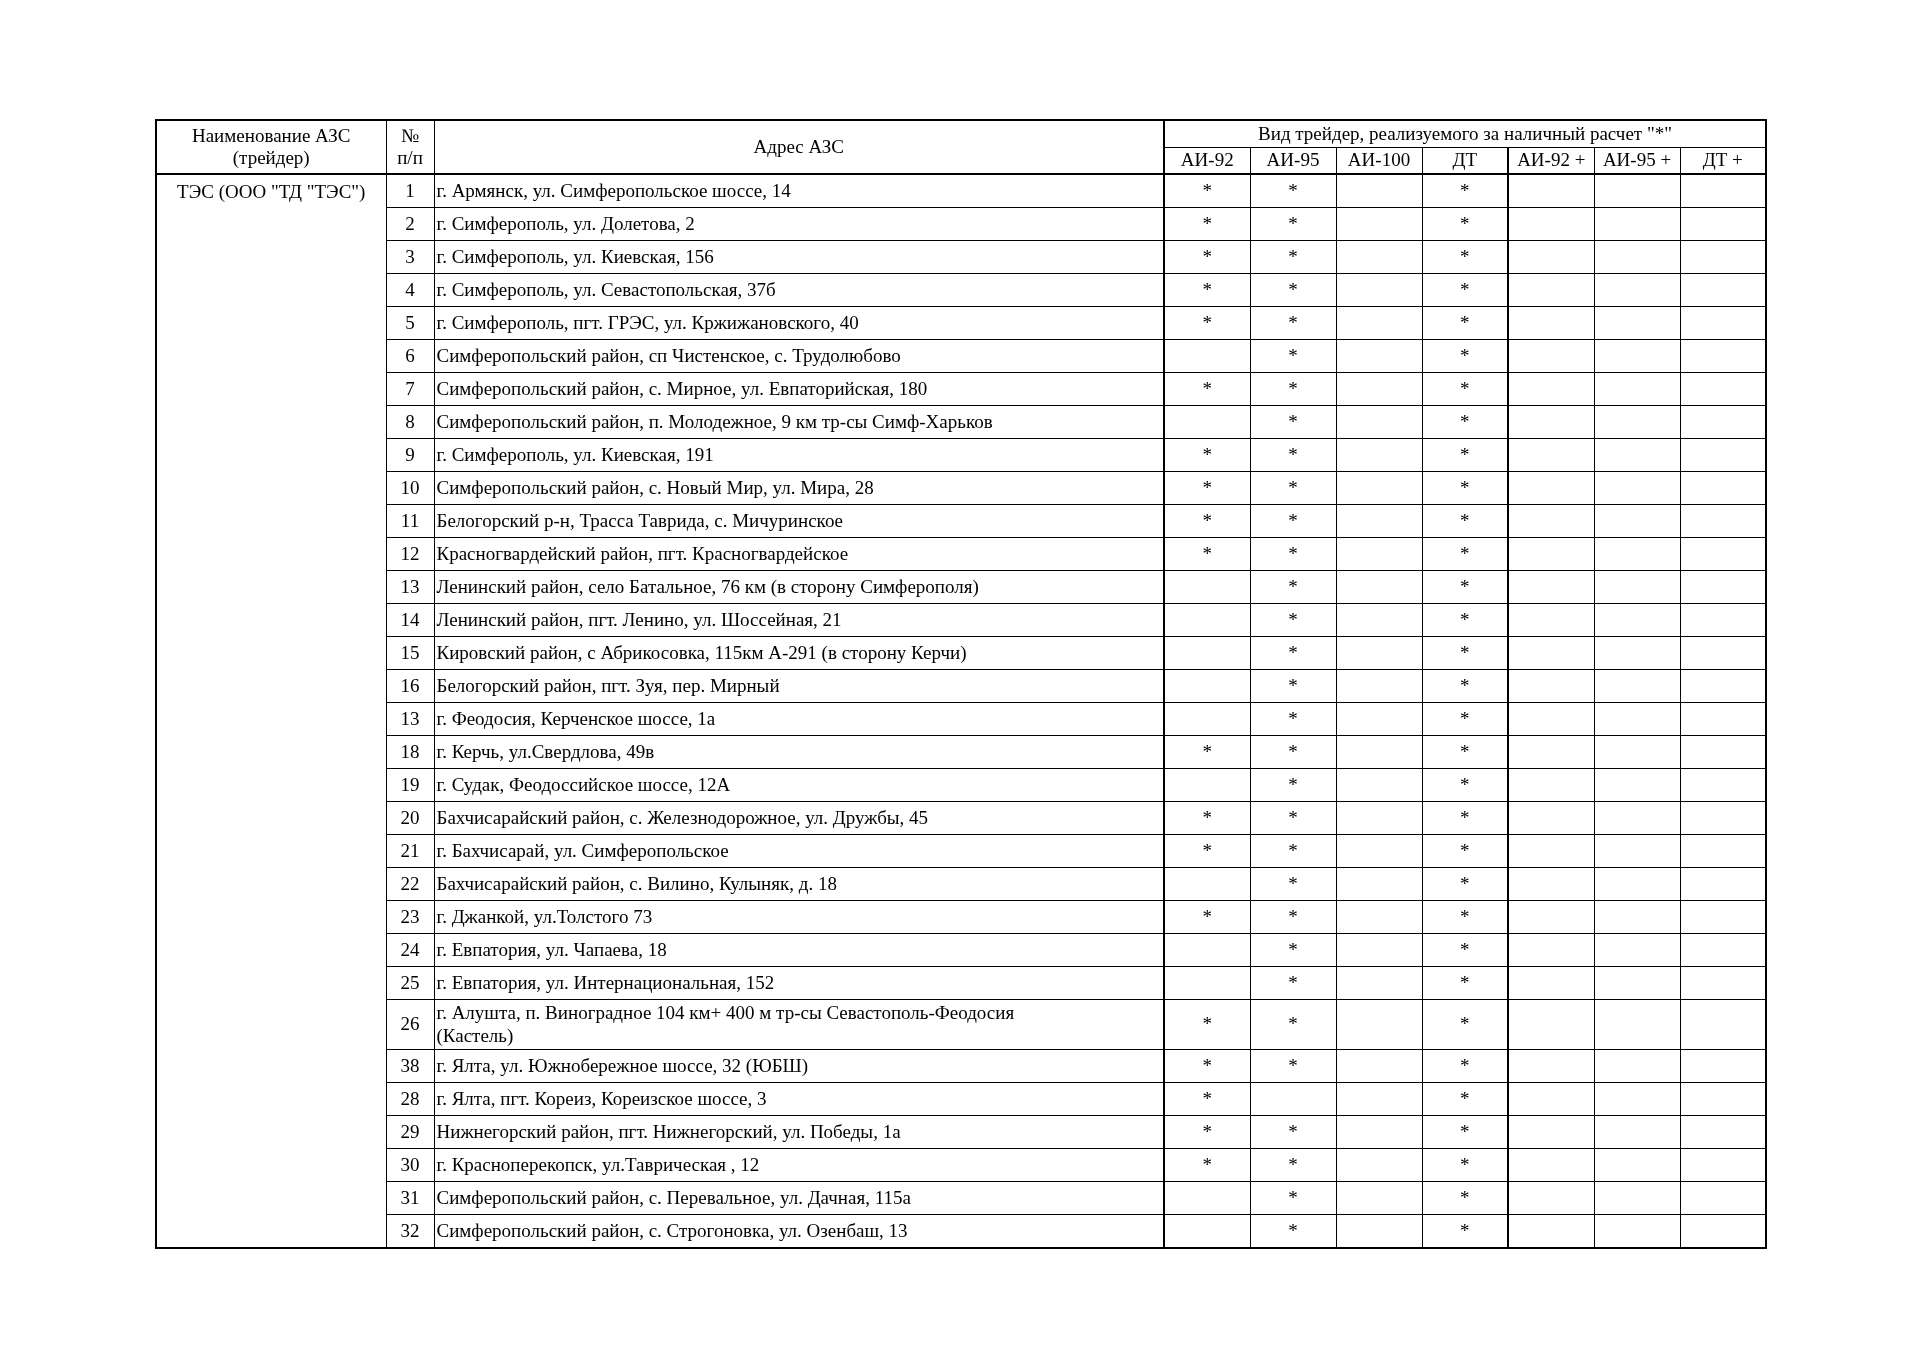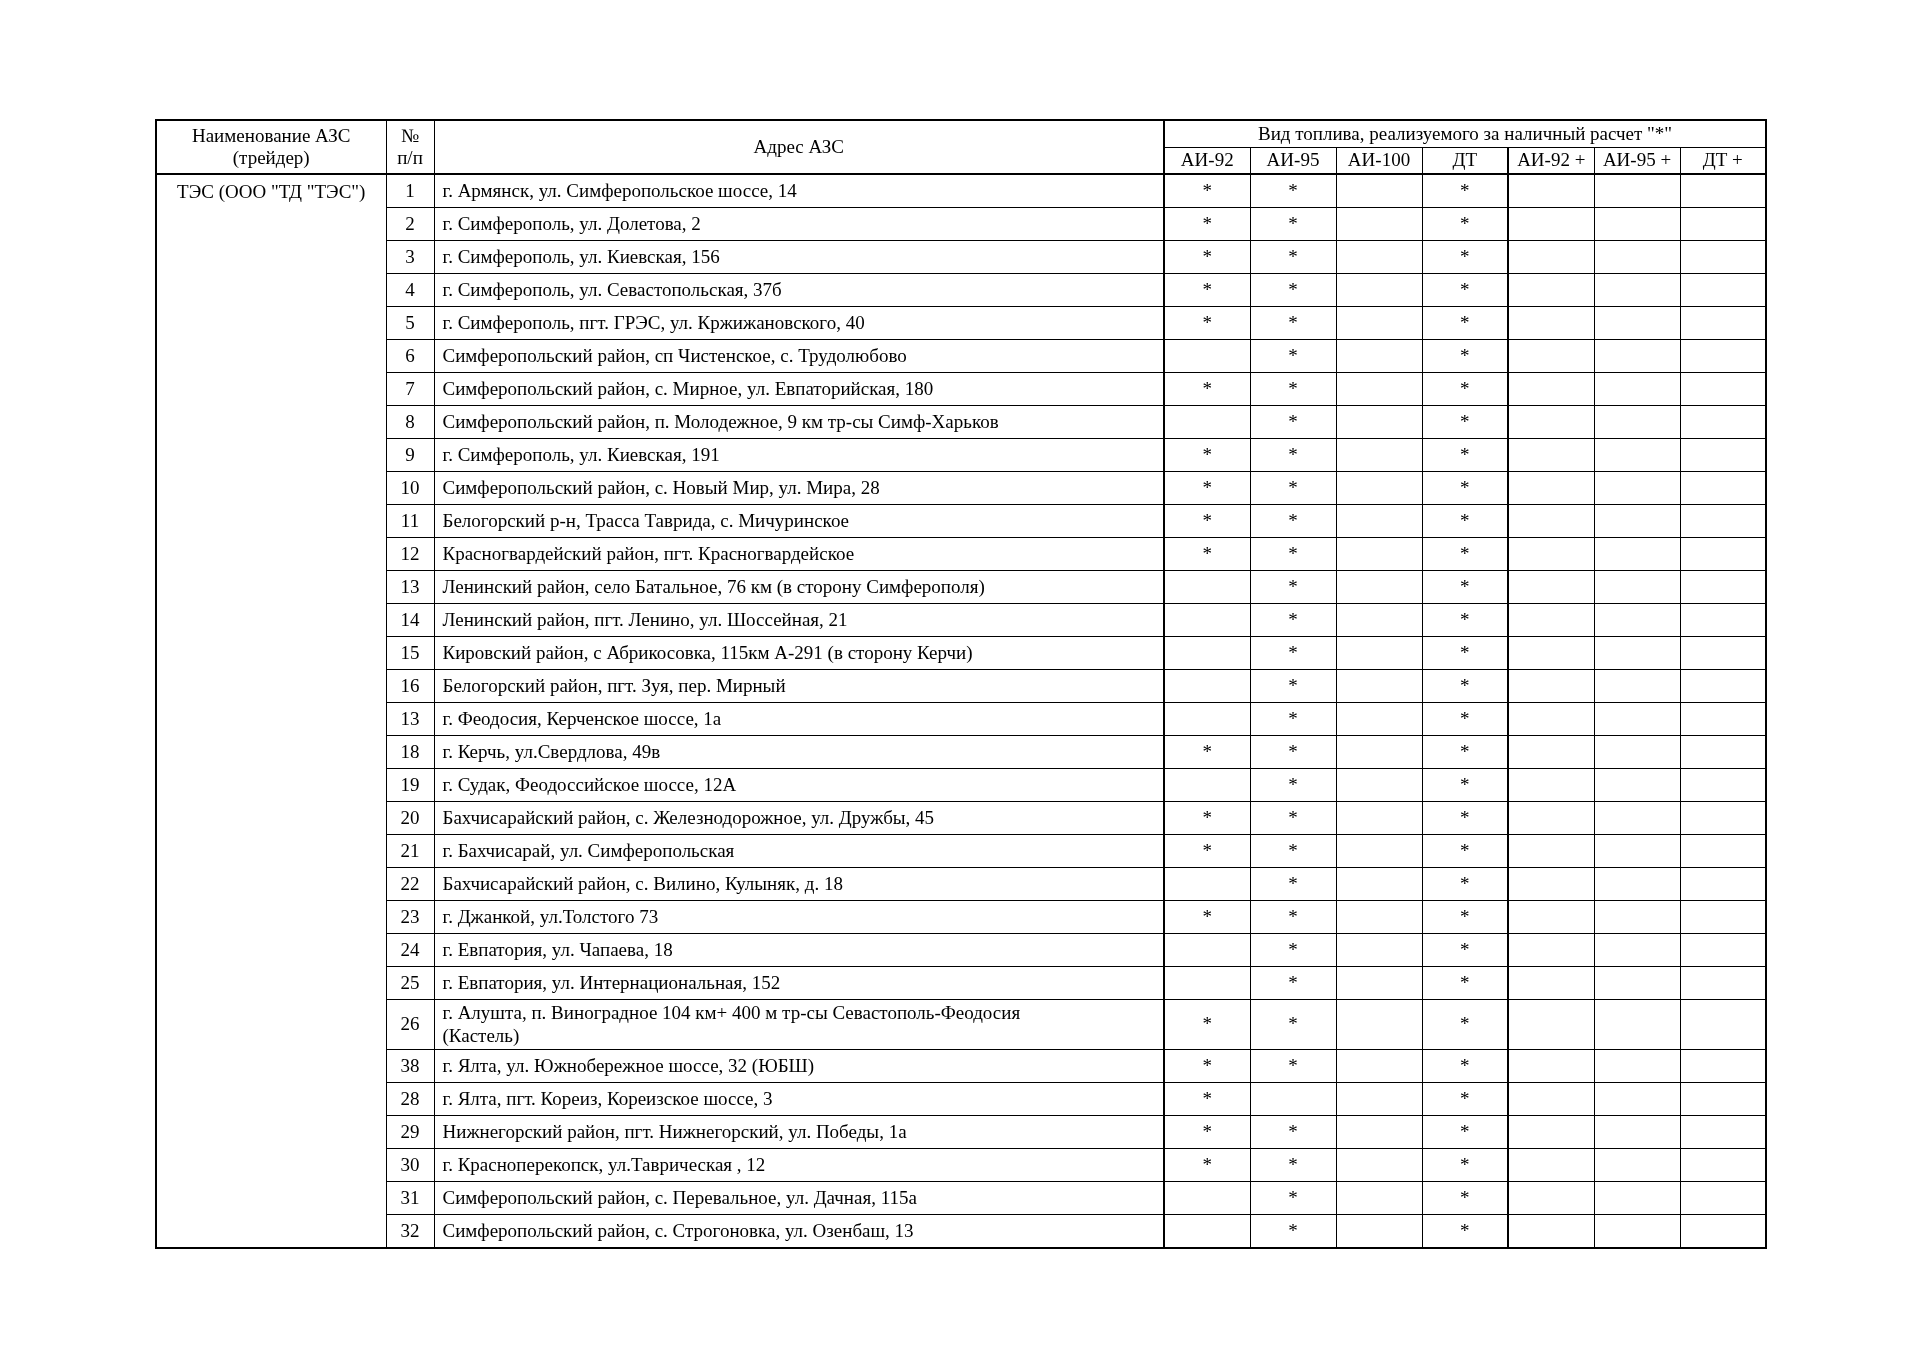--- a/index.html
+++ b/index.html
@@ -43,21 +43,21 @@
   td.trader-cell {
     vertical-align: top;
     text-align: center;
     padding-top: 6px;
     white-space: pre-line;
   }
   td.num-cell { text-align: center; vertical-align: middle; }
   td.addr-cell {
     text-align: left;
     vertical-align: middle;
-    padding-left: 8px;
+    padding-left: 2px;
     white-space: pre-line;
     line-height: 1.25;
   }
   td.fuel-mark {
     text-align: center;
     vertical-align: middle;
     font-size: 19px;
   }
 </style>
 </head>
@@ -77,21 +77,21 @@
         <col style="width:86px">
         <col style="width:86px">
     </colgroup>
     <thead>
       <tr class="hdr-top">
         <th rowspan="2" class="hdr-bottom">Наименование АЗС
 (трейдер)</th>
         <th rowspan="2" class="hdr-bottom">№
 п/п</th>
         <th rowspan="2" class="hdr-bottom">Адрес АЗС</th>
-        <th colspan="7" class="group-start">Вид топлива, реализуемого за наличный расчет "*"</th>
+        <th colspan="7" class="group-start">Вид трейдер, реализуемого за наличный расчет "*"</th>
       </tr>
       <tr class="hdr-fuels">
         <th class="hdr-bottom group-start">АИ-92</th>
         <th class="hdr-bottom">АИ-95</th>
         <th class="hdr-bottom">АИ-100</th>
         <th class="hdr-bottom">ДТ</th>
         <th class="hdr-bottom group-start">АИ-92 +</th>
         <th class="hdr-bottom">АИ-95 +</th>
         <th class="hdr-bottom">ДТ +</th>
       </tr>
@@ -313,21 +313,21 @@
           <td class="fuel-mark group-start">*</td>
           <td class="fuel-mark">*</td>
           <td class="fuel-mark"></td>
           <td class="fuel-mark">*</td>
           <td class="fuel-mark group-start"></td>
           <td class="fuel-mark"></td>
           <td class="fuel-mark"></td>
         </tr>
         <tr>
           <td class="num-cell">21</td>
-          <td class="addr-cell">г. Бахчисарай, ул. Симферопольская</td>
+          <td class="addr-cell">г. Бахчисарай, ул. Симферопольское</td>
           <td class="fuel-mark group-start">*</td>
           <td class="fuel-mark">*</td>
           <td class="fuel-mark"></td>
           <td class="fuel-mark">*</td>
           <td class="fuel-mark group-start"></td>
           <td class="fuel-mark"></td>
           <td class="fuel-mark"></td>
         </tr>
         <tr>
           <td class="num-cell">22</td>

